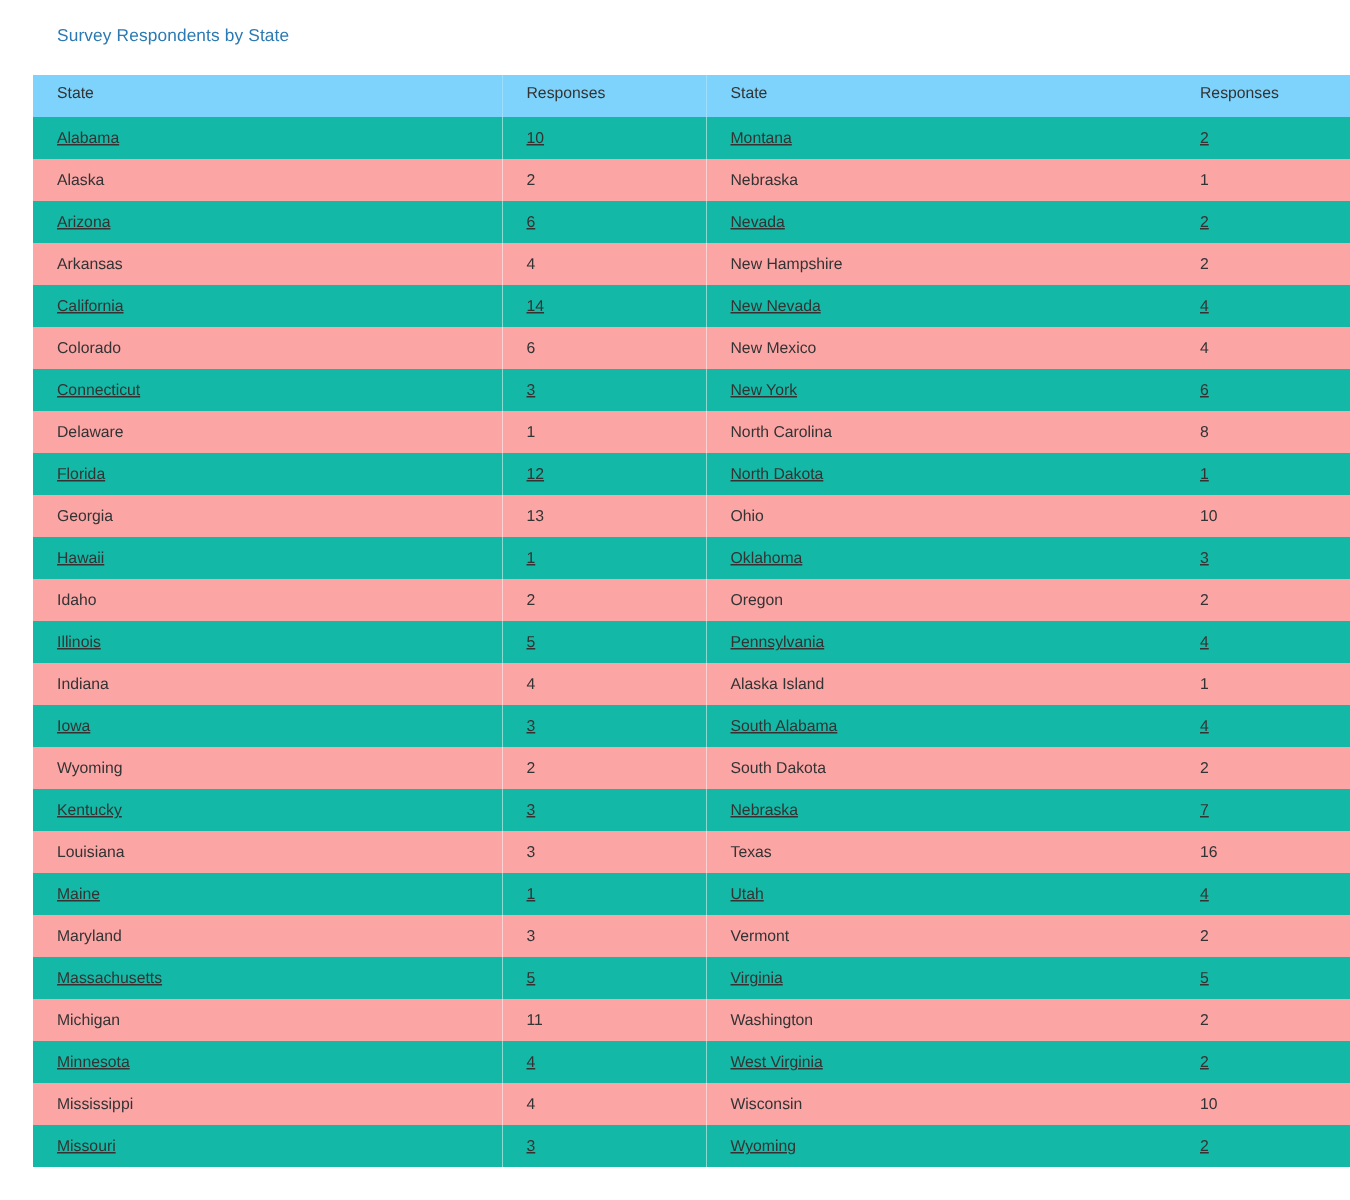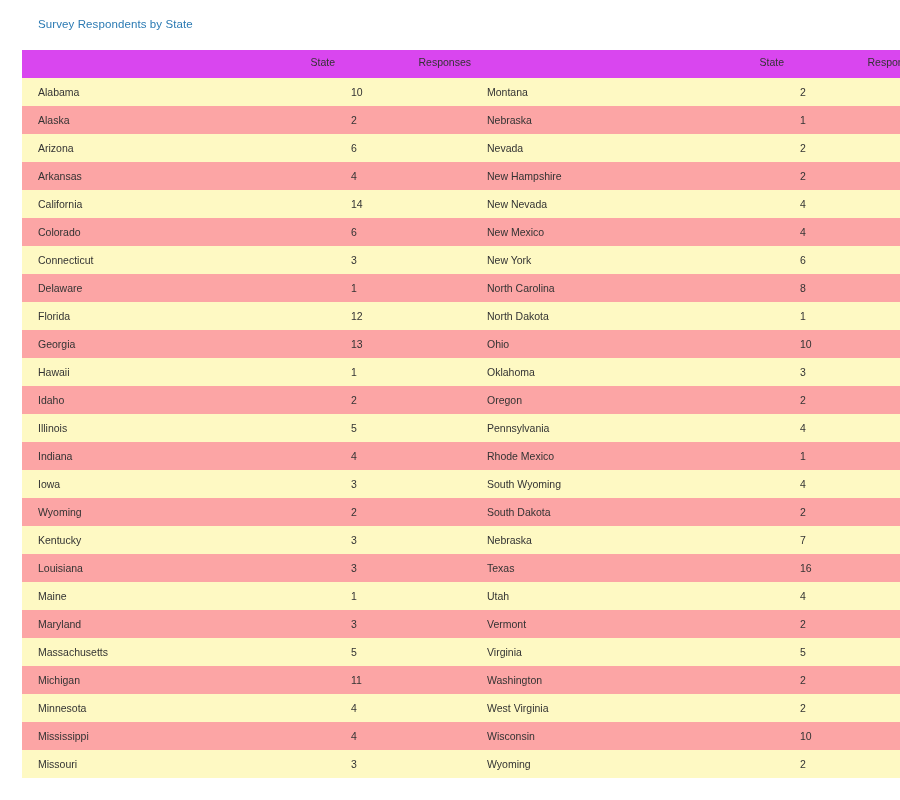--- a/index.html
+++ b/index.html
@@ -29,42 +29,43 @@
   }
   table.data-table {
     width: 856px;
     margin-top: 20px;
     border-collapse: collapse;
     table-layout: fixed;
   }
   table.data-table col.c-state { width: 313px; }
   table.data-table col.c-resp  { width: 136px; }
   table.data-table thead th {
-    text-align: right;
+    text-align: left;
     font-size: 10.5px;
     font-weight: normal;
     color: #333333;
     padding: 6px 0 10px 16px;
     border: none;
-    background: #d946ef;
+    background: #7dd3fc;
   }
   table.data-table tbody td {
     font-size: 10.5px;
     font-weight: normal;
     color: #333333;
     padding: 0 0 0 16px;
     height: 28px;
     line-height: 28px;
     border: none;
     white-space: nowrap;
     overflow: hidden;
     text-overflow: ellipsis;
   }
   table.data-table tbody tr.odd td {
-    background: #fef9c3;
+    background: #14b8a6;
+    text-decoration: underline;
   }
   table.data-table tbody tr.even td {
     background: #fca5a5;
   }
 </style>
 </head>
 <body>
 
 <div class="page">
 
@@ -160,27 +161,27 @@
         </tr>
         <tr class="odd">
           <td>Illinois</td>
           <td>5</td>
           <td>Pennsylvania</td>
           <td>4</td>
         </tr>
         <tr class="even">
           <td>Indiana</td>
           <td>4</td>
-          <td>Rhode Mexico</td>
+          <td>Alaska Island</td>
           <td>1</td>
         </tr>
         <tr class="odd">
           <td>Iowa</td>
           <td>3</td>
-          <td>South Wyoming</td>
+          <td>South Alabama</td>
           <td>4</td>
         </tr>
         <tr class="even">
           <td>Wyoming</td>
           <td>2</td>
           <td>South Dakota</td>
           <td>2</td>
         </tr>
         <tr class="odd">
           <td>Kentucky</td>

